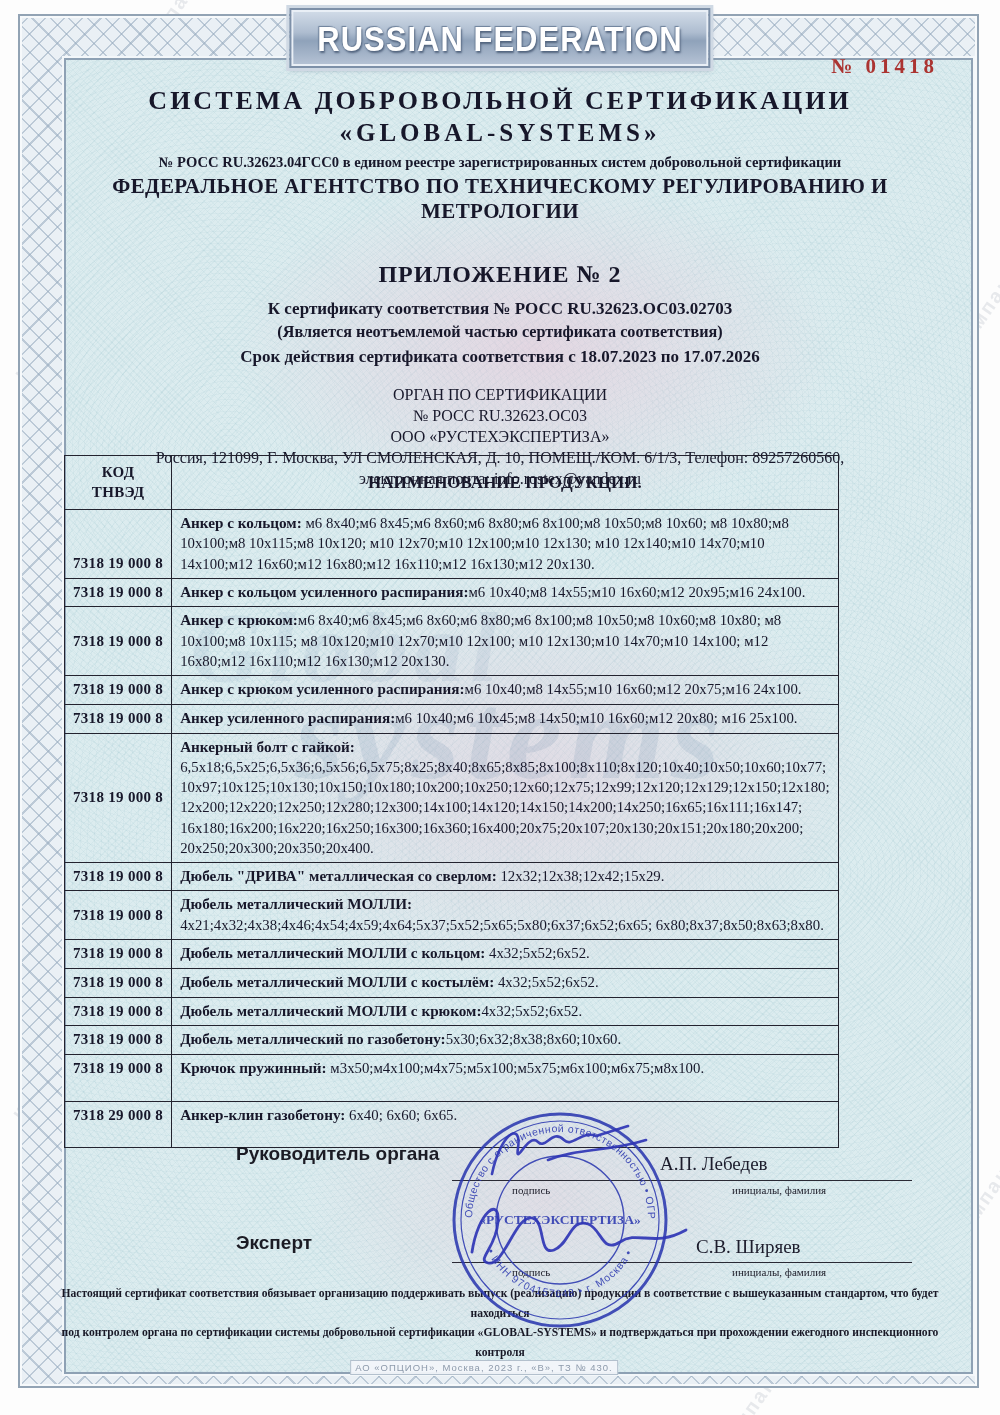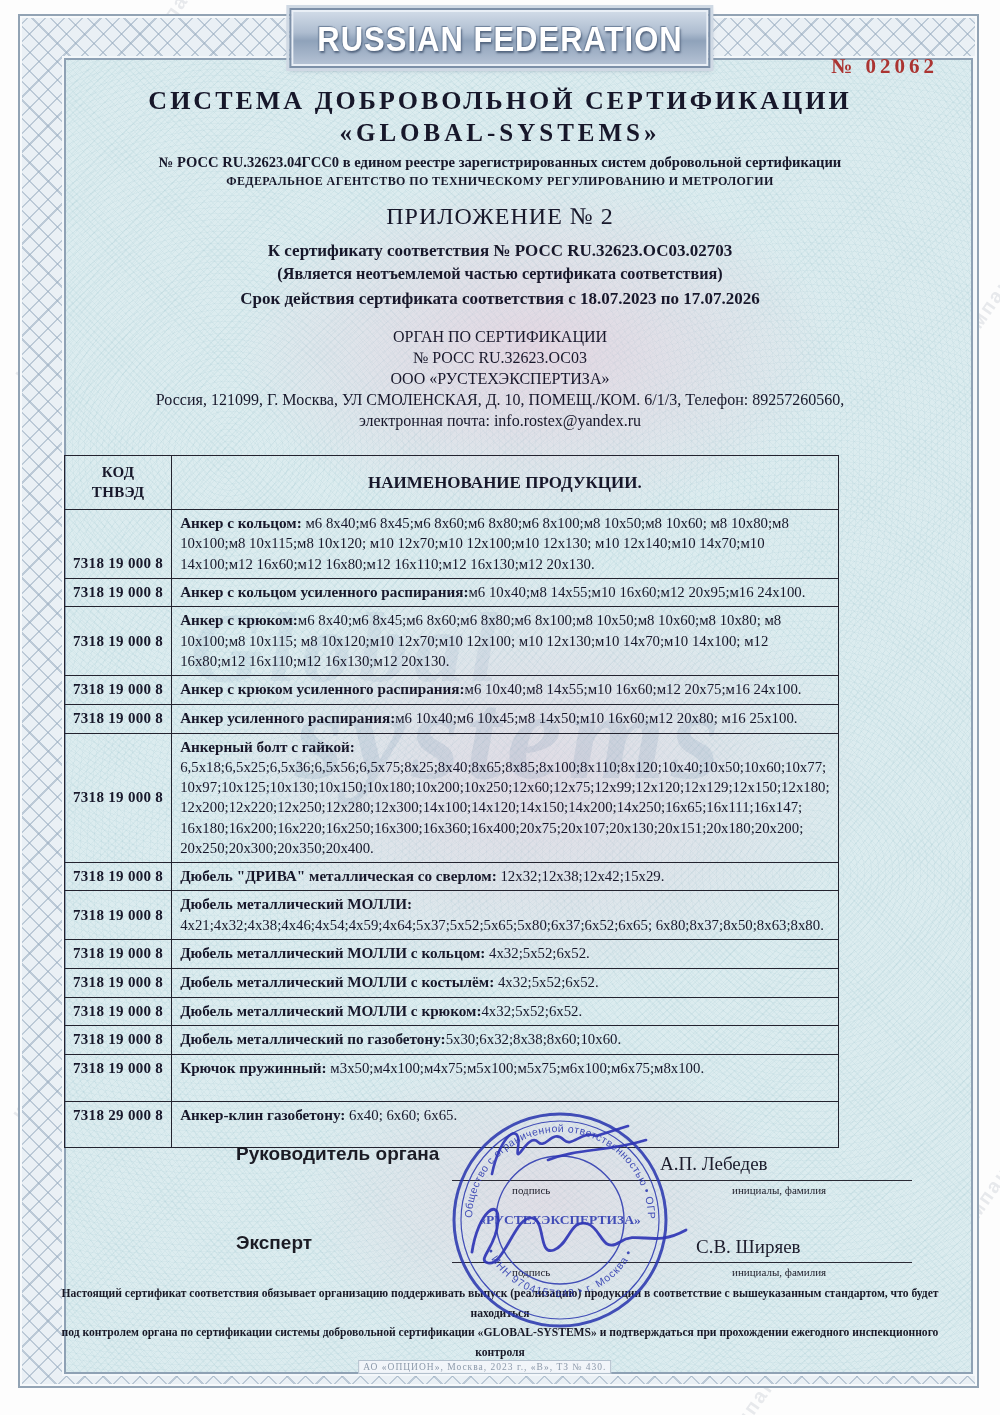--- a/index.html
+++ b/index.html
@@ -46,22 +46,22 @@
           text-shadow:1px 2px 2px #51637d, -1px -1px 1px #6c7f99;}
 
   .serial{position:absolute;right:62px;top:54px;font-size:21px;font-weight:bold;
           color:#ab3431;letter-spacing:4px;}
 
   
   .headings{position:absolute;left:60px;top:86px;width:880px;text-align:center;}
   .h-system{font-size:26px;font-weight:bold;letter-spacing:3px;}
   .h-name{font-size:25px;font-weight:bold;letter-spacing:4px;margin-top:3px;}
   .h-reg{font-size:14.6px;font-weight:bold;margin-top:7px;}
-  .h-agency{font-size:12px;font-weight:bold;margin-top:3px;letter-spacing:.4px;}
-  .h-annex{font-size:24px;font-weight:normal;margin-top:14px;letter-spacing:1px;}
+  .h-agency{font-size:21px;font-weight:bold;margin-top:3px;letter-spacing:.4px;}
+  .h-annex{font-size:24px;font-weight:bold;margin-top:37px;letter-spacing:1px;}
   .h-certref{font-size:17px;font-weight:bold;margin-top:11px;}
   .h-note{font-size:16.2px;font-weight:bold;margin-top:4px;}
   .h-validity{font-size:17px;font-weight:bold;margin-top:5px;}
   .org{margin-top:19px;font-size:16px;}
   .org div{margin-top:3px;}
 
   
   .products{position:absolute;left:64px;top:455px;width:736px;border-collapse:collapse;
             font-size:14.8px;line-height:1.36;z-index:2;}
   .products th,.products td{border:1.6px solid #23232f;padding:3px 8px 4px 8px;vertical-align:middle;}
@@ -78,21 +78,21 @@
   .sig-line{position:absolute;height:0;border-top:1.5px solid #2a2a35;z-index:3;}
   .sig-caption{position:absolute;font-size:11px;color:#22222e;z-index:3;}
   .sig-name{position:absolute;width:240px;text-align:left;font-size:19px;color:#1c1c2c;z-index:3;}
   .stamp{position:absolute;left:448px;top:1108px;z-index:4;opacity:.88;}
   .ink{position:absolute;z-index:5;}
 
   
   .fineprint{position:absolute;left:48px;top:1284px;width:904px;text-align:center;
              font-size:11.6px;font-weight:bold;color:#181826;line-height:1.7;z-index:2;}
   .credit{position:absolute;left:50%;top:1360px;transform:translateX(-56%);
-          font-family:Liberation Serif, serif;font-size:9.5px;color:#8d9aab;
+          font-family:Liberation Sans, sans-serif;font-size:9.5px;color:#8d9aab;
           letter-spacing:1px;background:rgba(242,246,250,.95);border:1px solid #b3c0cd;
           padding:1px 4px;white-space:nowrap;z-index:2;}
 </style>
 </head>
 <body>
 
 <div class="page">
 
   <div class="wm-edge" style="left:-6px;top:320px;">компания</div>
   <div class="wm-edge" style="left:936px;top:290px;">компания</div>
@@ -105,21 +105,21 @@
     <div class="inner"></div>
   </div>
 
   <div class="wm-big wm-big1">Global</div>
   <div class="wm-big wm-big2">systems</div>
 
   <div class="plaque">
     <span>RUSSIAN FEDERATION</span>
   </div>
 
-  <div class="serial">№ 02062</div>
+  <div class="serial">№ 01418</div>
 
   <div class="headings">
     <div class="h-system">СИСТЕМА ДОБРОВОЛЬНОЙ СЕРТИФИКАЦИИ</div>
     <div class="h-name">«GLOBAL-SYSTEMS»</div>
     <div class="h-reg">№ РОСС RU.32623.04ГСС0 в едином реестре зарегистрированных систем добровольной сертификации</div>
     <div class="h-agency">ФЕДЕРАЛЬНОЕ АГЕНТСТВО ПО ТЕХНИЧЕСКОМУ РЕГУЛИРОВАНИЮ И МЕТРОЛОГИИ</div>
     <div class="h-annex">ПРИЛОЖЕНИЕ № 2</div>
     <div class="h-certref">К сертификату соответствия № РОСС RU.32623.ОС03.02703</div>
     <div class="h-note">(Является неотъемлемой частью сертификата соответствия)</div>
     <div class="h-validity">Срок действия сертификата соответствия с 18.07.2023 по 17.07.2026</div>

